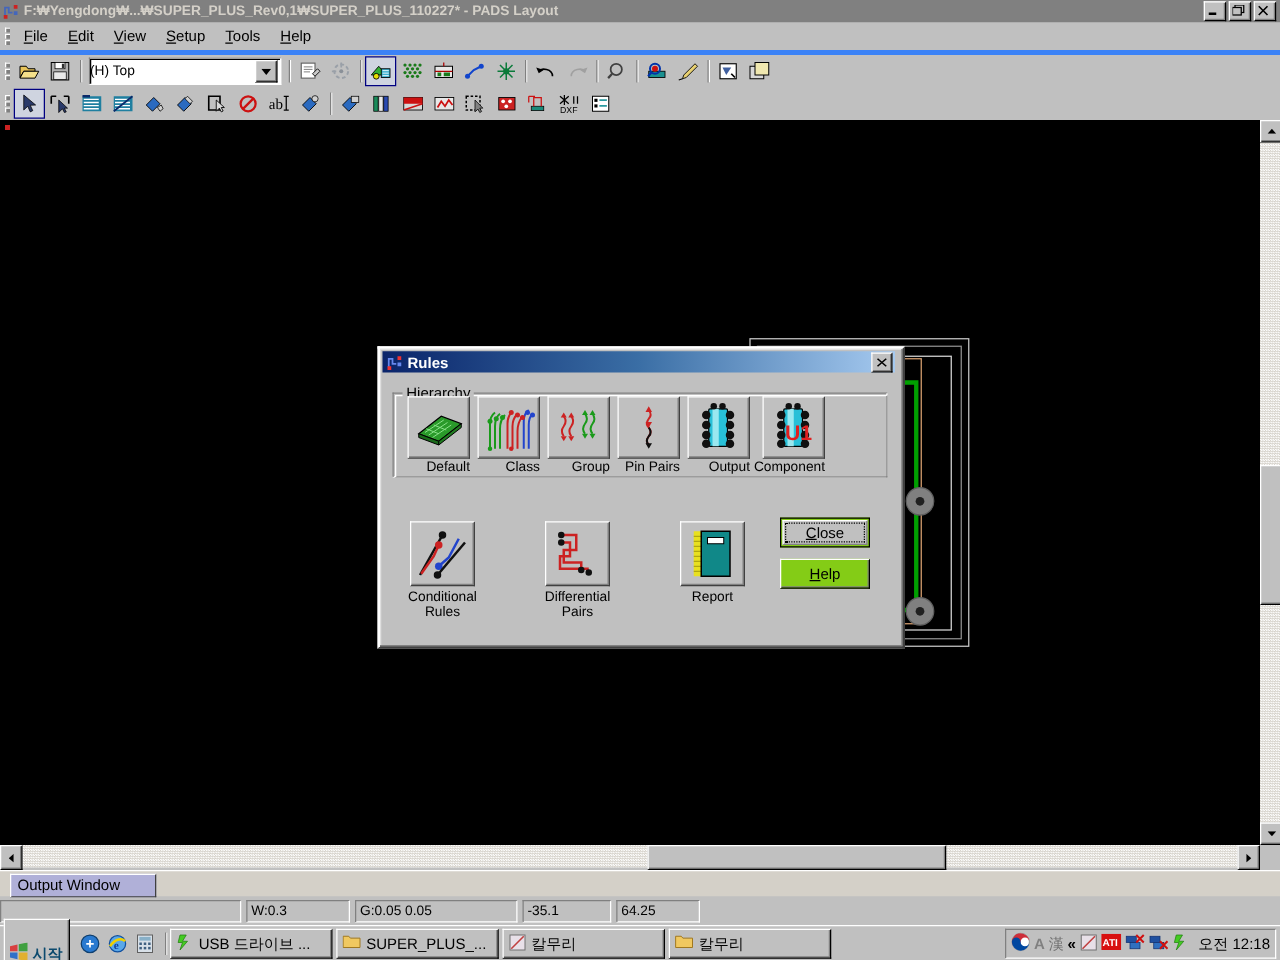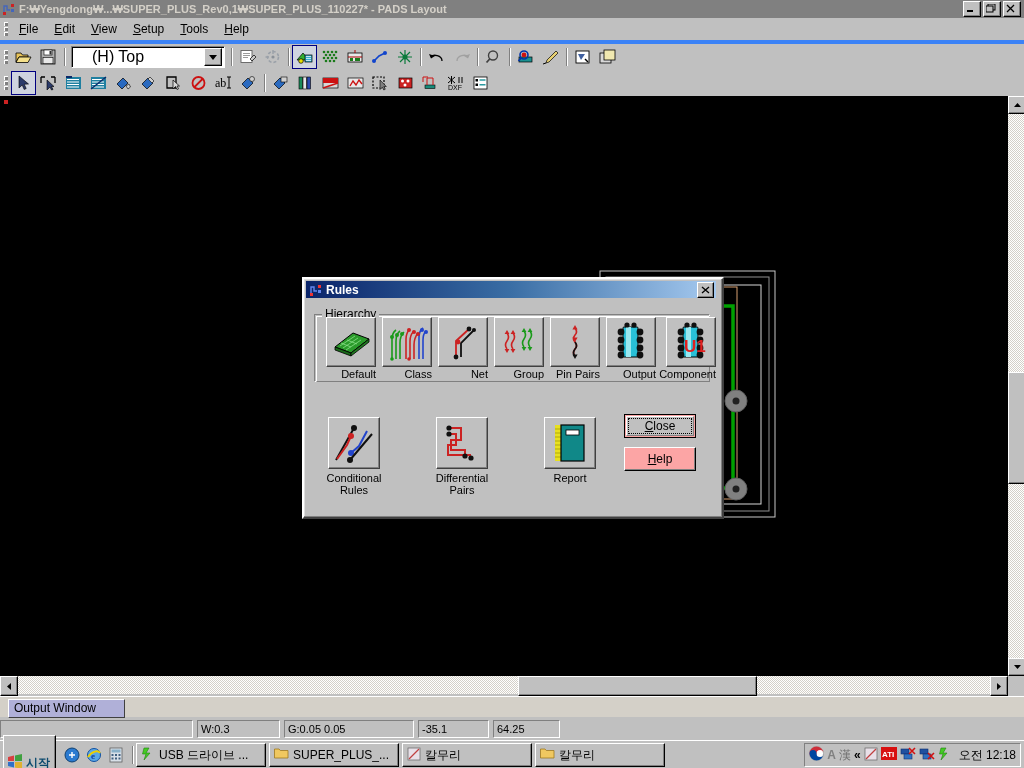--- a/index.html
+++ b/index.html
@@ -63,21 +63,21 @@
   .tsep:after{content:"";position:absolute;left:3px;top:1px;width:1px;height:18px;
     background:#808080;border-right:1px solid #fff;}
   .combo{
     width:152px;height:20px;margin:0 3px;flex:none;position:relative;
     background:#fff;
     border-top:1px solid #808080;border-left:1px solid #808080;
     border-right:1px solid #fff;border-bottom:1px solid #fff;
     box-shadow:inset 1px 1px 0 #000;
     display:flex;align-items:center;
   }
-  .combo .cval{padding-left:20px;font-size:16px;color:#000;flex:1;}
+  .combo .cval{padding-left:0;font-size:11px;color:#000;flex:1;}
   .combo .carrow{
     width:16px;height:16px;margin-right:2px;background:#c0c0c0;
     border-top:1px solid #fff;border-left:1px solid #fff;
     border-right:1px solid #000;border-bottom:1px solid #000;
     box-shadow:inset -1px -1px 0 #808080;
     display:flex;align-items:center;justify-content:center;
   }
 
   
   .canvas-area{position:absolute;left:0;top:96px;width:1024px;height:580px;background:#000;overflow:hidden;}
@@ -228,21 +228,21 @@
   .bigbtn .bbx{
     width:50px;height:50px;background:#c0c0c0;
     border-top:1px solid #fff;border-left:1px solid #fff;
     border-right:1px solid #404040;border-bottom:1px solid #404040;
     box-shadow:inset -1px -1px 0 #808080;
     display:flex;align-items:center;justify-content:center;overflow:hidden;
   }
   .bigbtn .blab{font-size:11px;color:#000;margin-top:3px;text-align:center;line-height:12px;}
 
   .dlgbtn{
-    position:absolute;width:70px;height:22px;background:#fca5a5;
+    position:absolute;width:70px;height:22px;background:#84cc16;
     border-top:1px solid #fff;border-left:1px solid #fff;
     border-right:1px solid #000;border-bottom:1px solid #000;
     box-shadow:inset -1px -1px 0 #808080;
     font-size:12px;color:#000;display:flex;align-items:center;justify-content:center;
   }
   .dlgbtn.default{
     border:1px solid #000;box-shadow:none;
   }
   .dlgbtn.default .inner{
     position:absolute;left:1px;top:1px;right:1px;bottom:1px;
@@ -876,33 +876,20 @@
               <circle cx="37" cy="9" r="2" fill="#2244cc"></circle>
                 <circle cx="41" cy="11" r="2" fill="#2244cc"></circle>
               <circle cx="7" cy="38" r="1.8" fill="#1a9a1a"></circle>
                 <circle cx="24" cy="38" r="1.8" fill="#cc2222"></circle>
             </g>
           </svg>
         </div>
         <div class="ilab">Class</div>
       </div>
 
-      <div class="icobtn">
-        <div class="ibx">
-          <svg width="44" height="42" viewBox="0 0 44 42">
-            <path d="M15 36 L15 20 L28 8" fill="none" stroke="#cc2222" stroke-width="1.8"></path>
-            <path d="M20 36 L20 22 L33 9" fill="none" stroke="#101010" stroke-width="1.8"></path>
-            <circle cx="28" cy="8" r="2.4" fill="#101010"></circle>
-            <circle cx="17" cy="21" r="2.4" fill="#cc2222"></circle>
-            <circle cx="15" cy="36" r="2.4" fill="#101010"></circle>
-            <circle cx="33" cy="9" r="2" fill="#101010"></circle>
-          </svg>
-        </div>
-        <div class="ilab">Net</div>
-      </div>
 
       <div class="icobtn">
         <div class="ibx">
           <svg width="44" height="42" viewBox="0 0 44 42">
             <g fill="none" stroke="#cc2222" stroke-width="1.6">
               <path d="M10 12 q3 4 0 8 q-3 4 0 8"></path>
               <path d="M16 12 q3 4 0 8 q-3 4 0 8"></path>
             </g>
             <g fill="none" stroke="#1a9a1a" stroke-width="1.6">
               <path d="M27 10 q3 4 0 8 q-3 4 0 8"></path>

